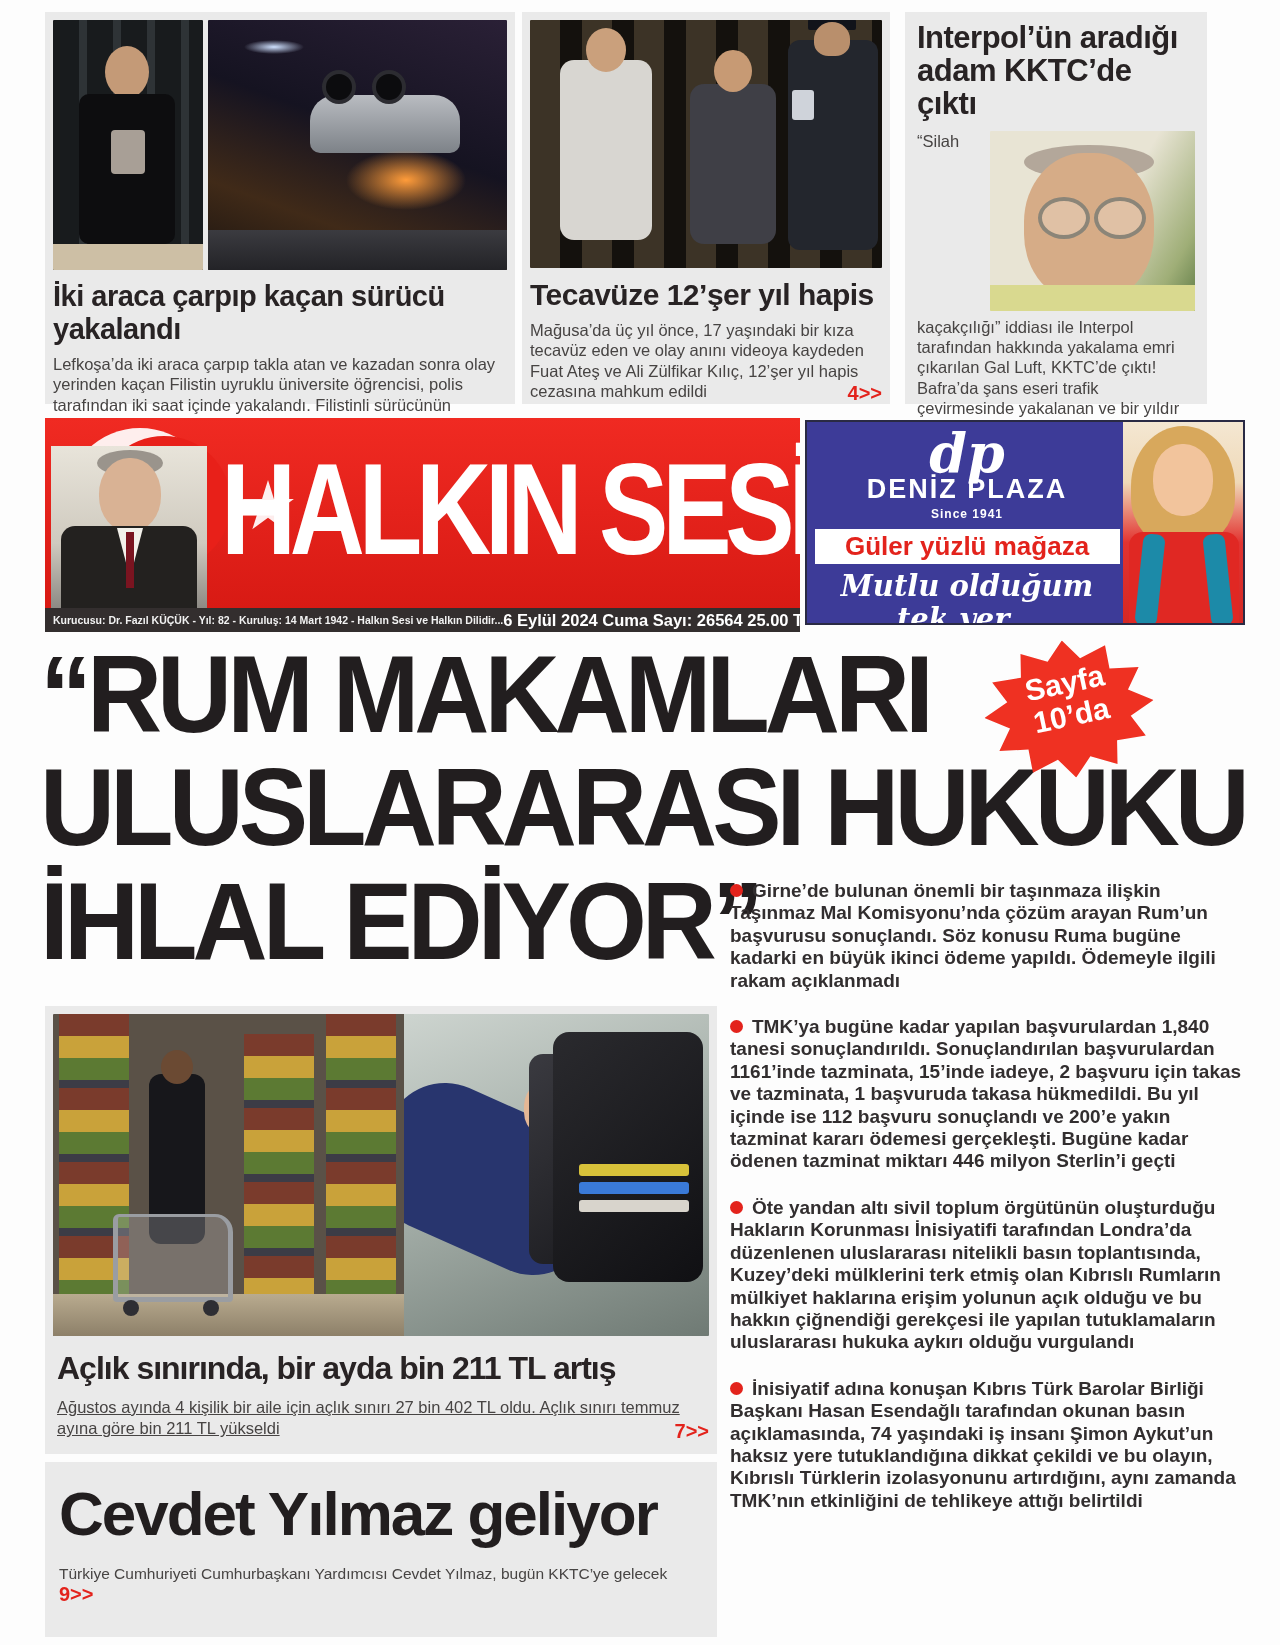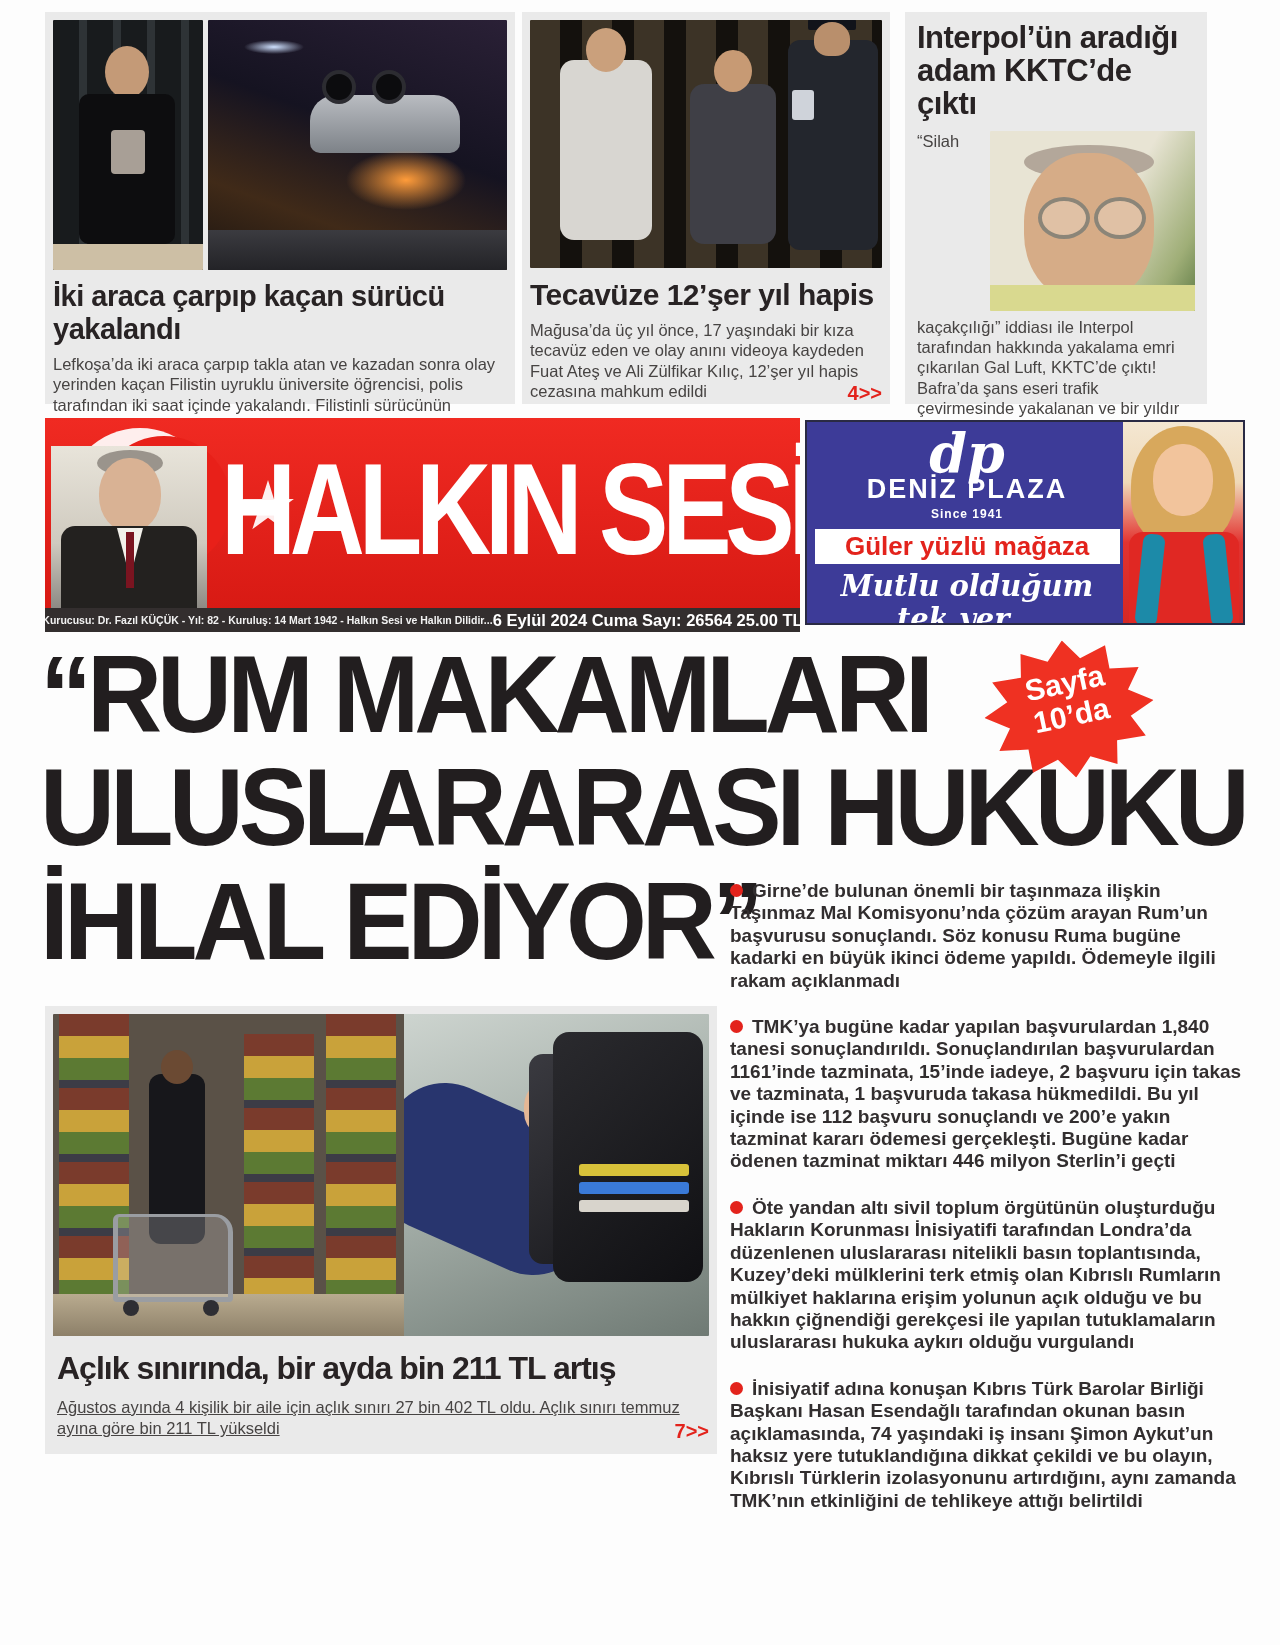--- a/index.html
+++ b/index.html
@@ -77,21 +77,21 @@
   .flag-star{position:absolute;left:196px;top:62px;width:54px;height:54px;background:#ffffff;opacity:.92;
      clip-path:polygon(50% 0%,61% 35%,98% 35%,68% 57%,79% 91%,50% 70%,21% 91%,32% 57%,2% 35%,39% 35%);}
   .portrait{position:absolute;left:6px;bottom:0;width:156px;height:162px;background:linear-gradient(180deg,#e8e4da 0%,#cfcabf 60%,#8d8a84 100%);overflow:hidden;}
   .portrait .head{position:absolute;left:48px;top:12px;width:62px;height:74px;border-radius:48%;background:#d9b294;}
   .portrait .hair{position:absolute;left:46px;top:4px;width:66px;height:26px;border-radius:50%;background:#9a948c;}
   .portrait .suit{position:absolute;left:10px;top:80px;width:136px;height:84px;border-radius:14px 14px 0 0;background:#23211f;}
   .portrait .shirt{position:absolute;left:66px;top:82px;width:26px;height:50px;background:#f2f0ea;clip-path:polygon(0 0,100% 0,50% 100%);}
   .portrait .tie{position:absolute;left:75px;top:86px;width:8px;height:56px;background:#7a1420;}
   #mh-title{position:absolute;left:176px;top:26px;font-size:100px;font-weight:bold;color:#ffffff;
      letter-spacing:-6px;line-height:1;transform:scale(1.04,1.3);transform-origin:left top;white-space:nowrap;}
-  #mh-bar{position:absolute;left:0;bottom:0;width:100%;height:24px;background:#332e2e;display:flex;align-items:center;justify-content:center;padding:0 8px;box-sizing:border-box;}
+  #mh-bar{position:absolute;left:0;bottom:0;width:100%;height:24px;background:#332e2e;display:flex;align-items:center;justify-content:space-between;padding:0 8px;box-sizing:border-box;}
   #mh-info{color:#f2f2f2;font-size:10.5px;font-weight:bold;white-space:nowrap;}
   #mh-date{color:#ffffff;font-size:16.5px;font-weight:bold;white-space:nowrap;}
 
   
   #adbox{left:805px;top:420px;width:440px;height:205px;background:#3d3b98;border:2px solid #2a2a44;box-sizing:border-box;overflow:hidden;}
   .ad-col{position:absolute;left:0;top:0;width:320px;text-align:center;color:#fff;}
   .ad-logo{font-family:"DejaVu Serif",serif;font-style:italic;font-weight:bold;font-size:54px;line-height:1;margin-top:4px;}
   .ad-brand{font-size:27px;font-weight:bold;letter-spacing:2px;margin-top:-6px;}
   .ad-since{font-size:12px;font-weight:bold;letter-spacing:1px;margin-top:2px;}
   .ad-strip{margin:8px auto 0 auto;width:305px;background:#ffffff;color:#e3231c;font-weight:bold;font-size:26px;padding:2px 0;}
@@ -288,14 +288,21 @@
           <div class="wal-card3"></div>
       </div>
     </div>
     <div class="h-headline">Açlık sınırında, bir ayda bin 211 TL artış</div>
     <div class="h-body">
       <span>Ağustos ayında 4 kişilik bir aile için açlık sınırı 27 bin 402 TL oldu. Açlık sınırı temmuz ayına göre bin 211 TL yükseldi</span>
       <span class="ref" style="float:right;">7&gt;&gt;</span>
     </div>
   </div>
 
+  <div class="abs panel" id="cevdet">
+    <div class="c-headline">Cevdet Yılmaz geliyor</div>
+    <div class="c-body">
+      <span>Türkiye Cumhuriyeti Cumhurbaşkanı Yardımcısı Cevdet Yılmaz, bugün KKTC’ye gelecek</span>
+      <span class="ref">9&gt;&gt;</span>
+    </div>
+  </div>
 
 </div>
 
 </body></html>

